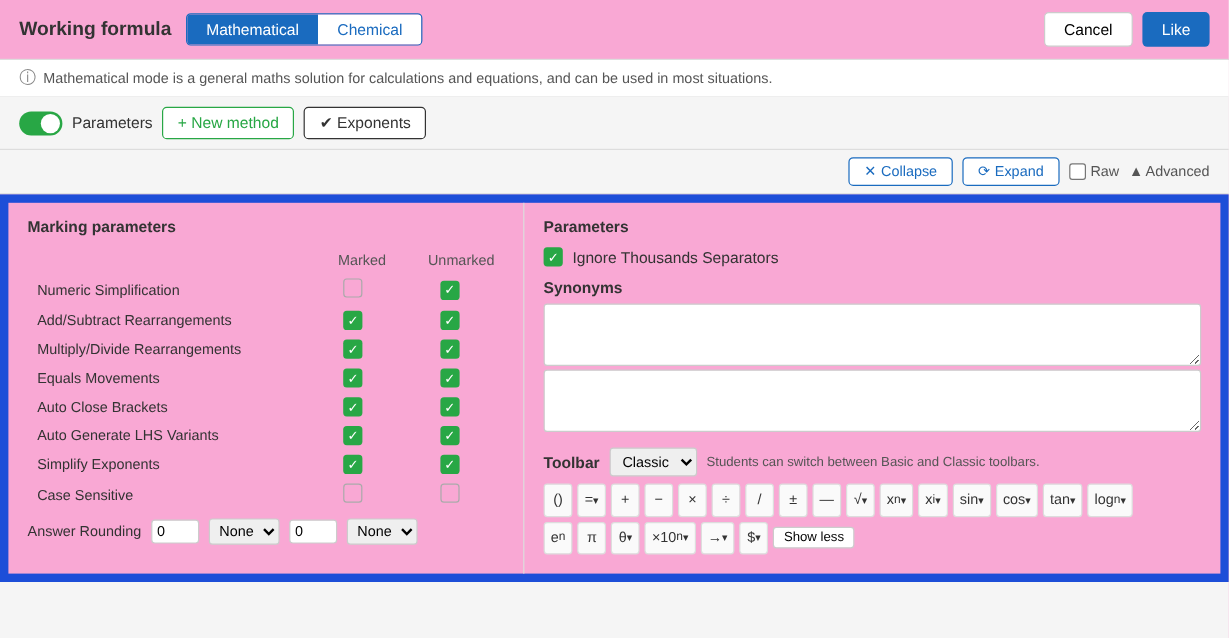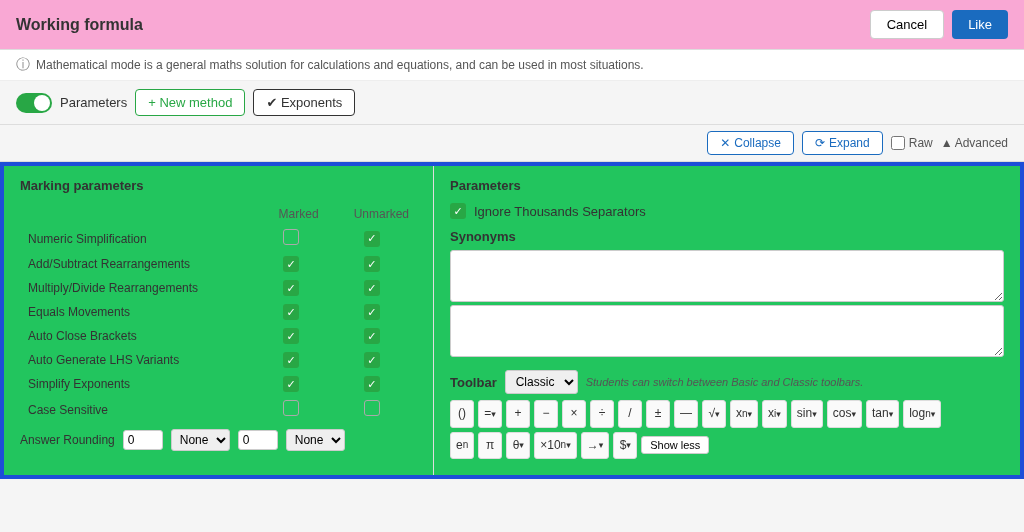--- a/index.html
+++ b/index.html
@@ -66,21 +66,21 @@
     }
     .btn-collapse, .btn-expand {
       padding: 4px 12px; border: 1px solid #1a6bbf; color: #1a6bbf; background: #fff;
       border-radius: 4px; cursor: pointer; font-size: 12px; display: flex; align-items: center; gap: 4px;
     }
     .raw-label { display: flex; align-items: center; gap: 4px; font-size: 12px; color: #555; }
     .raw-checkbox { width: 14px; height: 14px; }
     .advanced-label { font-size: 12px; color: #555; cursor: pointer; display: flex; align-items: center; gap: 2px; }
 
     .main-content {
-      display: flex; background: #22c55e; border: 4px solid #1d4ed8; margin: 0;
+      display: flex; background: #f9a8d4; border: 7px solid #1d4ed8; margin: 0;
     }
 
     .left-panel {
       width: 430px; border-right: 1px solid #ddd; padding: 12px 16px;
     }
     .right-panel {
       flex: 1; padding: 12px 16px;
     }
 
     .section-title { font-weight: 600; font-size: 13px; margin-bottom: 10px; }
@@ -114,21 +114,21 @@
     .params-row { display: flex; align-items: center; gap: 8px; margin-bottom: 8px; }
     .synonyms-label, .custom-fn-label { font-weight: 600; font-size: 13px; margin: 10px 0 6px; }
     .synonyms-textarea, .custom-fn-textarea {
       width: 100%; height: 52px; border: 1px solid #ccc; border-radius: 3px;
       font-size: 12px; padding: 4px; resize: vertical;
     }
     .toolbar-row { display: flex; align-items: center; gap: 8px; margin: 10px 0 6px; font-size: 13px; font-weight: 600; }
     .toolbar-select {
       border: 1px solid #ccc; border-radius: 3px; padding: 3px 6px; font-size: 12px;
     }
-    .toolbar-hint { font-size: 11px; color: #555; font-style: italic; font-weight: 400; }
+    .toolbar-hint { font-size: 11px; color: #555; font-weight: 400; }
 
     .math-toolbar { font-size: 13px; color: #333; line-height: 1.8; }
     .math-toolbar-row { display: flex; flex-wrap: wrap; align-items: center; gap: 4px; margin-bottom: 4px; }
     .math-sym { 
       display: inline-flex; align-items: center; justify-content: center;
       padding: 2px 5px; border: 1px solid #ddd; border-radius: 3px; 
       font-size: 12px; cursor: pointer; min-width: 24px;
       background: #fafafa;
     }
     .math-sym.dropdown::after { content: ' ▾'; font-size: 9px; }
@@ -136,20 +136,24 @@
       padding: 2px 8px; border: 1px solid #ccc; border-radius: 3px; 
       font-size: 11px; cursor: pointer; background: #fff;
     }
   </style>
 </head>
 <body>
 
 <div class="top-bar">
   <div class="top-bar-left">
     <span class="working-formula-title">Working formula</span>
+    <div class="tab-group">
+      <button class="tab-btn active">Mathematical</button>
+      <button class="tab-btn inactive">Chemical</button>
+    </div>
   </div>
   <div class="top-bar-right">
     <button class="btn-cancel">Cancel</button>
     <button class="btn-done">Like</button>
   </div>
 </div>
 
 <div class="info-bar">
   <span class="info-icon">ⓘ</span>
   <span>Mathematical mode is a general maths solution for calculations and equations, and can be used in most situations.</span>

